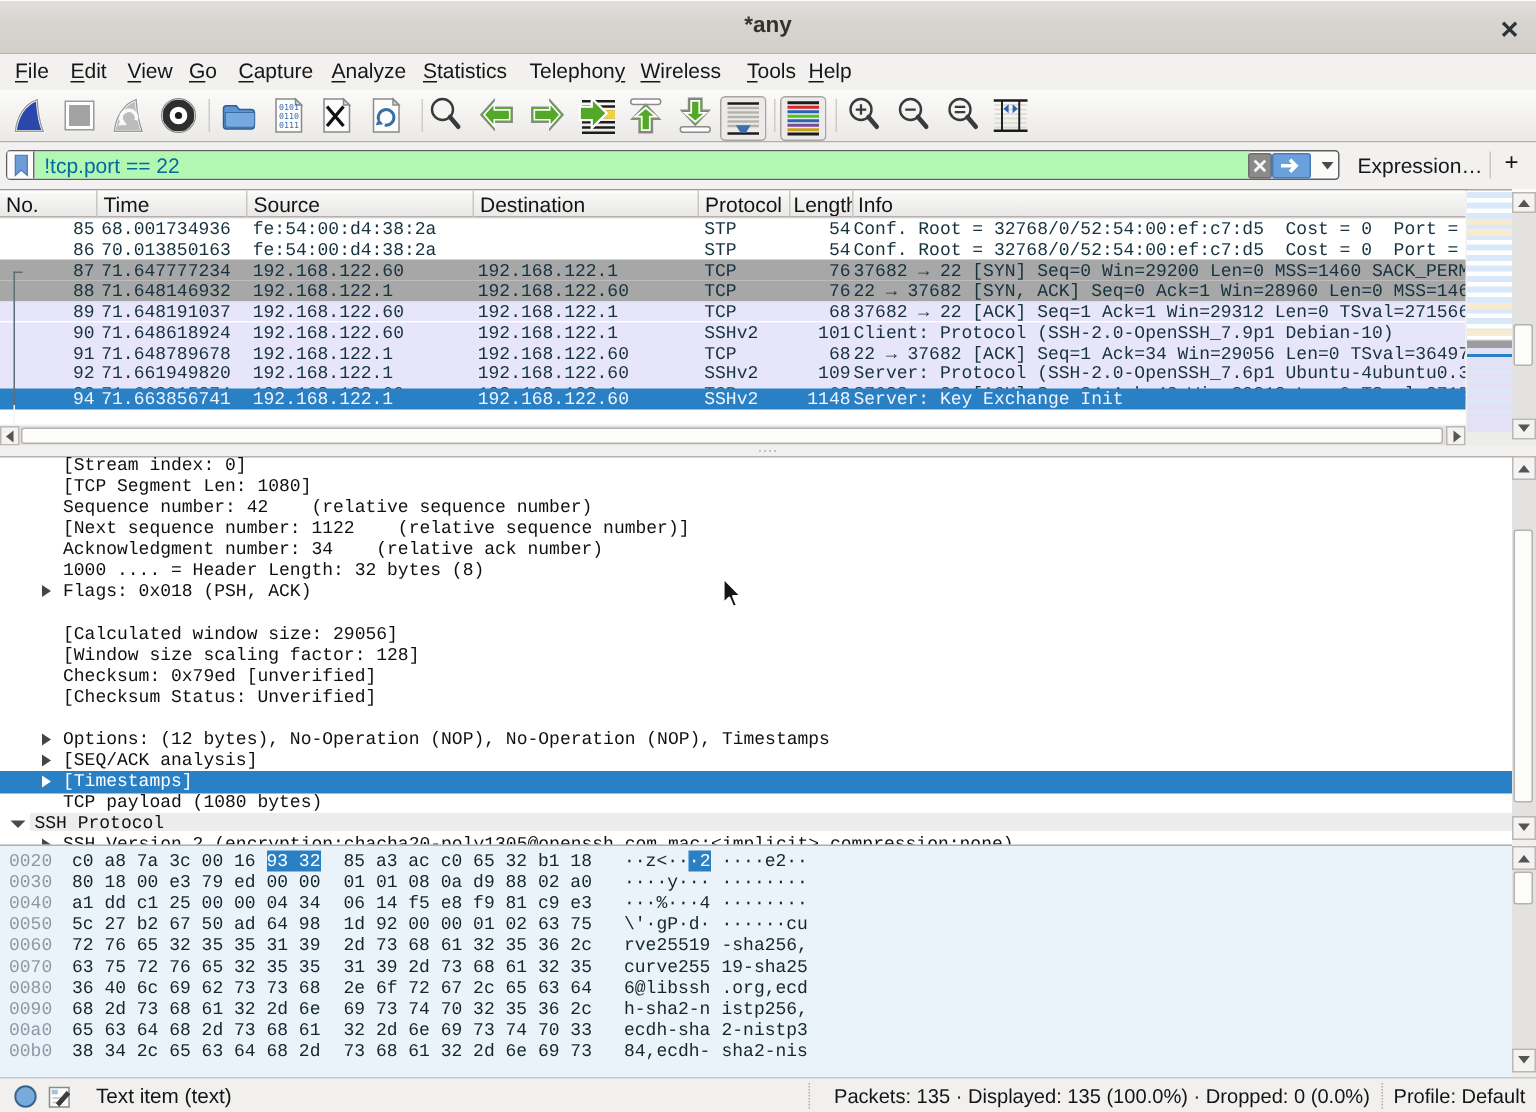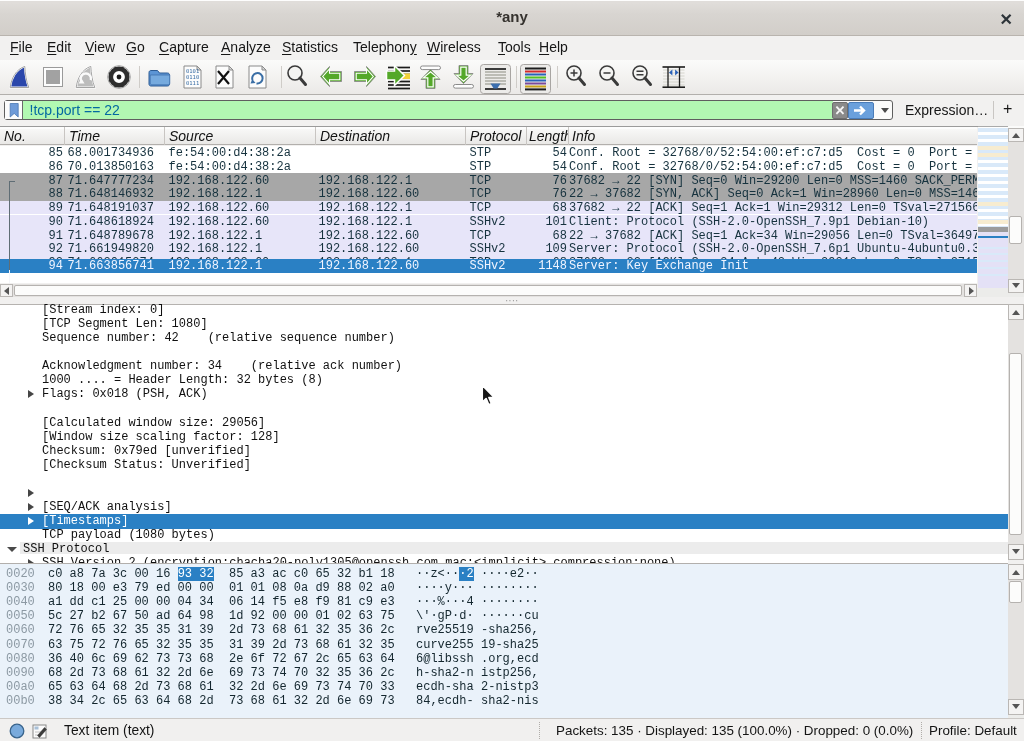--- a/index.html
+++ b/index.html
@@ -30,21 +30,21 @@
 #ftext { position:absolute; left:29.5px; top:7px; font-size:14px; color:#0369a1; }
 #fx { position:absolute; left:827px; top:1px; width:16px; height:17px; background:#8a8a8a; border:1px solid #6e6e6e; border-radius:2px; color:#f6f6f6; font-size:13px; font-weight:bold; text-align:center; line-height:16px; }
 #fgo { position:absolute; left:843px; top:1px; width:26px; height:17px; background:#6aa0dc; border:1px solid #4a7cb8; border-radius:2px; }
 #fcaret { position:absolute; left:876px; top:7px; width:0; height:0; border-left:4px solid transparent; border-right:4px solid transparent; border-top:5px solid #4a4a4a; }
 #expr { position:absolute; left:905px; top:7px; font-size:14px; color:#161616; }
 #plus { position:absolute; left:1003px; top:5px; font-size:16px; color:#161616; }
 
 #pkheader { left:0; top:127px; width:977px; height:18px;
   background:linear-gradient(#fdfdfd 0 2px, #f8f8f7 2px, #e9e8e6 100%);
   border-bottom:1px solid #b2afac; font-size:14px; color:#131313; }
-#pkheader span { position:absolute; top:1px;font-style:italic; }
+#pkheader span { position:absolute; top:1px; }
 .hsep { position:absolute; top:0; width:1px; height:18px; background:#c8c5c2; }
 #plist { left:0; top:146px; width:977px; height:137px; background:#fff; font-size:12px; line-height:13.7px; }
 .prow { position:absolute; left:0; width:977px; height:13.7px; white-space:pre; overflow:hidden; color:#16323e; }
 .prow span { position:absolute; top:1.4px; font-family:"Liberation Mono", monospace; }
 .c-no { width:63px; text-align:right; left:0; }
 .c-time { left:67.5px;text-align:center; } .c-src { left:168.5px; } .c-dst { left:318.5px; }
 .c-pro { left:469.5px; } .c-len { width:567px; text-align:right; left:0; }
 .c-info { left:569px; width:408px; overflow:hidden; white-space:pre; }
 .r-gray { background:#a7a7a7; }
 .r-lav { background:#e7e5f9; }
@@ -336,28 +336,29 @@
     <div class="sbbtn" style="left:964px;top:0;width:13px;height:13px"></div>
     <div class="arr" style="left:969px;top:3px;border-top:4px solid transparent;border-bottom:4px solid transparent;border-left:5px solid #555"></div>
   </div>
 <div class="abs" id="split1">
     <div style="position:absolute;left:505px;top:3px;width:14px;height:2px;color:#9a9a9a;font-size:10px;line-height:2px;">····</div>
   </div>
 <div class="abs" id="details">
     <div class="drow" style="top:-2px;height:14px"><span style="position:absolute;left:42px">[Stream index: 0]</span></div>
     <div class="drow" style="top:12.07px;height:14px"><span style="position:absolute;left:42px">[TCP Segment Len: 1080]</span></div>
     <div class="drow" style="top:26.14px;height:14px"><span style="position:absolute;left:42px">Sequence number: 42    (relative sequence number)</span></div>
+    <div class="drow" style="top:40.21px;height:14px"><span style="position:absolute;left:42px">[Next sequence number: 1122    (relative sequence number)]</span></div>
     <div class="drow" style="top:54.28px;height:14px"><span style="position:absolute;left:42px">Acknowledgment number: 34    (relative ack number)</span></div>
     <div class="drow" style="top:68.35px;height:14px"><span style="position:absolute;left:42px">1000 .... = Header Length: 32 bytes (8)</span></div>
     <div class="drow" style="top:82.42px;height:14px"><span style="position:absolute;left:28px;top:3px;width:0;height:0;border-top:4px solid transparent;border-bottom:4px solid transparent;border-left:6.2px solid #454545"></span><span style="position:absolute;left:42px">Flags: 0x018 (PSH, ACK)</span></div>
     <div class="drow" style="top:110.56px;height:14px"><span style="position:absolute;left:42px">[Calculated window size: 29056]</span></div>
     <div class="drow" style="top:124.63px;height:14px"><span style="position:absolute;left:42px">[Window size scaling factor: 128]</span></div>
     <div class="drow" style="top:138.7px;height:14px"><span style="position:absolute;left:42px">Checksum: 0x79ed [unverified]</span></div>
     <div class="drow" style="top:152.77px;height:14px"><span style="position:absolute;left:42px">[Checksum Status: Unverified]</span></div>
-    <div class="drow" style="top:180.91px;height:14px"><span style="position:absolute;left:28px;top:3px;width:0;height:0;border-top:4px solid transparent;border-bottom:4px solid transparent;border-left:6.2px solid #454545"></span></div>
+    <div class="drow" style="top:180.91px;height:14px"><span style="position:absolute;left:28px;top:3px;width:0;height:0;border-top:4px solid transparent;border-bottom:4px solid transparent;border-left:6.2px solid #454545"></span><span style="position:absolute;left:42px">Options: (12 bytes), No-Operation (NOP), No-Operation (NOP), Timestamps</span></div>
     <div class="drow dsel" style="top:209.05px;height:15px"><span style="position:absolute;left:28px;top:3px;width:0;height:0;border-top:4px solid transparent;border-bottom:4px solid transparent;border-left:6.2px solid #fff"></span><span style="position:absolute;left:42px">[Timestamps]</span></div>
     <div class="drow" style="top:194.98000000000002px;height:14px"><span style="position:absolute;left:28px;top:3px;width:0;height:0;border-top:4px solid transparent;border-bottom:4px solid transparent;border-left:6.2px solid #454545"></span><span style="position:absolute;left:42px">[SEQ/ACK analysis]</span></div>
     <div class="drow" style="top:223.12px;height:14px"><span style="position:absolute;left:42px">TCP payload (1080 bytes)</span></div>
     <div class="drow" style="top:237.19px;height:14px"><span style="position:absolute;left:20px;top:-0.5px;width:988px;height:12.8px;background:#ececec"></span><span style="position:absolute;left:6.5px;top:4.5px;width:0;height:0;border-left:5px solid transparent;border-right:5px solid transparent;border-top:5.5px solid #4a4a4a"></span><span style="position:absolute;left:23px">SSH Protocol</span></div>
     <div class="drow" style="top:251.26px;height:14px"><span style="position:absolute;left:28px;top:3px;width:0;height:0;border-top:4px solid transparent;border-bottom:4px solid transparent;border-left:6.2px solid #454545"></span><span style="position:absolute;left:42px">SSH Version 2 (encryption:chacha20-poly1305@openssh.com mac:&lt;implicit&gt; compression:none)</span></div>
   </div>
 <div class="abs sb" id="dvs">
     <div class="sbbtn" style="left:0;top:0;width:16px;height:16px"></div>
     <div class="arr" style="left:4px;top:6px;border-left:4px solid transparent;border-right:4px solid transparent;border-bottom:5px solid #555"></div>
     <div class="sbthumb" style="left:1px;top:49px;width:13px;height:182px"></div>

